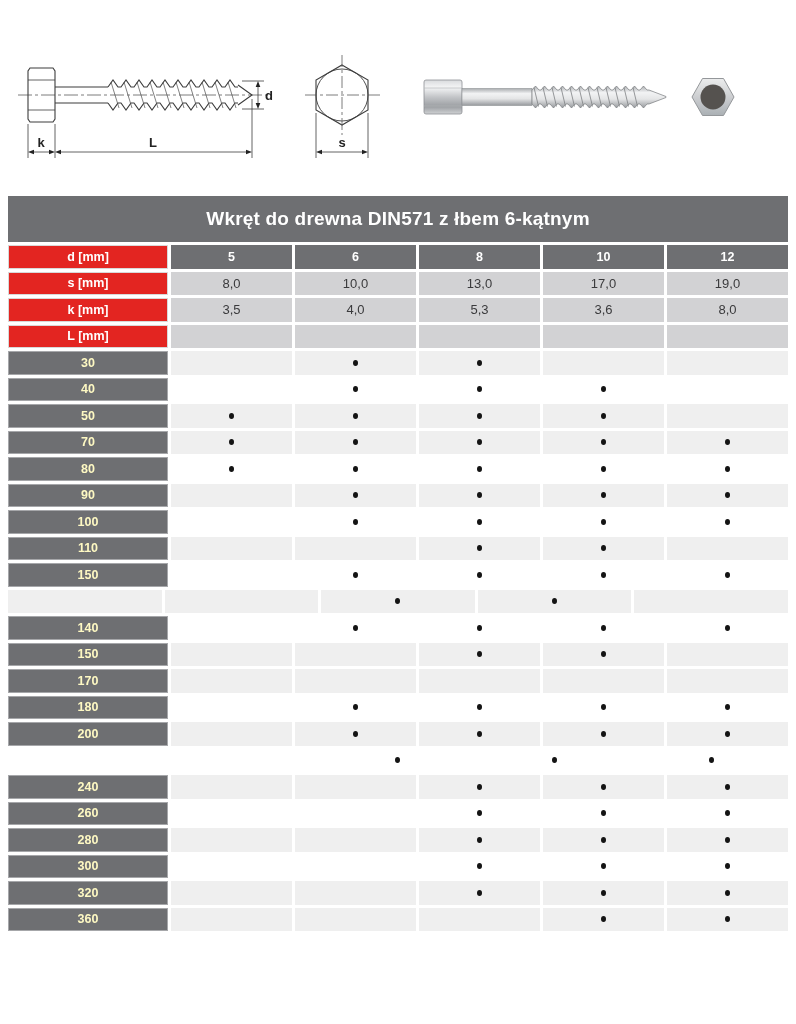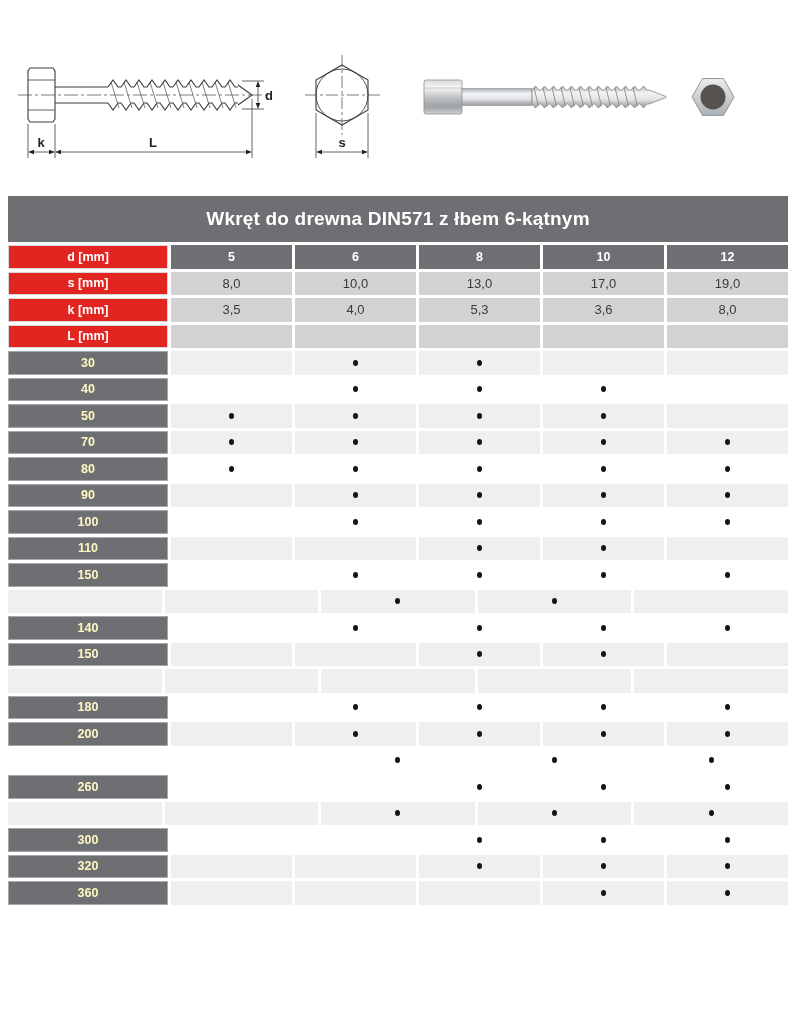--- a/index.html
+++ b/index.html
@@ -381,20 +381,21 @@
           <div class="cell c-val light"></div>
           <div class="cell c-val light">
             <span class="dot"></span>
           </div>
           <div class="cell c-val light">
             <span class="dot"></span>
           </div>
           <div class="cell c-val light"></div>
         </div>
         <div class="row">
+          <div class="cell c-label label-dark">170</div>
           <div class="cell c-val light"></div>
           <div class="cell c-val light"></div>
           <div class="cell c-val light"></div>
           <div class="cell c-val light"></div>
           <div class="cell c-val light"></div>
         </div>
         <div class="row">
           <div class="cell c-label label-dark">180</div>
           <div class="cell c-val white"></div>
           <div class="cell c-val white">
@@ -433,34 +434,49 @@
             <span class="dot"></span>
           </div>
           <div class="cell c-val white">
             <span class="dot"></span>
           </div>
           <div class="cell c-val white">
             <span class="dot"></span>
           </div>
         </div>
         <div class="row">
+          <div class="cell c-label label-dark">240</div>
+          <div class="cell c-val light"></div>
+          <div class="cell c-val light"></div>
+          <div class="cell c-val light">
+            <span class="dot"></span>
+          </div>
+          <div class="cell c-val light">
+            <span class="dot"></span>
+          </div>
+          <div class="cell c-val light">
+            <span class="dot"></span>
+          </div>
+        </div>
+        <div class="row">
           <div class="cell c-label label-dark">260</div>
           <div class="cell c-val white"></div>
           <div class="cell c-val white"></div>
           <div class="cell c-val white">
             <span class="dot"></span>
           </div>
           <div class="cell c-val white">
             <span class="dot"></span>
           </div>
           <div class="cell c-val white">
             <span class="dot"></span>
           </div>
         </div>
         <div class="row">
+          <div class="cell c-label label-dark">280</div>
           <div class="cell c-val light"></div>
           <div class="cell c-val light"></div>
           <div class="cell c-val light">
             <span class="dot"></span>
           </div>
           <div class="cell c-val light">
             <span class="dot"></span>
           </div>
           <div class="cell c-val light">
             <span class="dot"></span>

